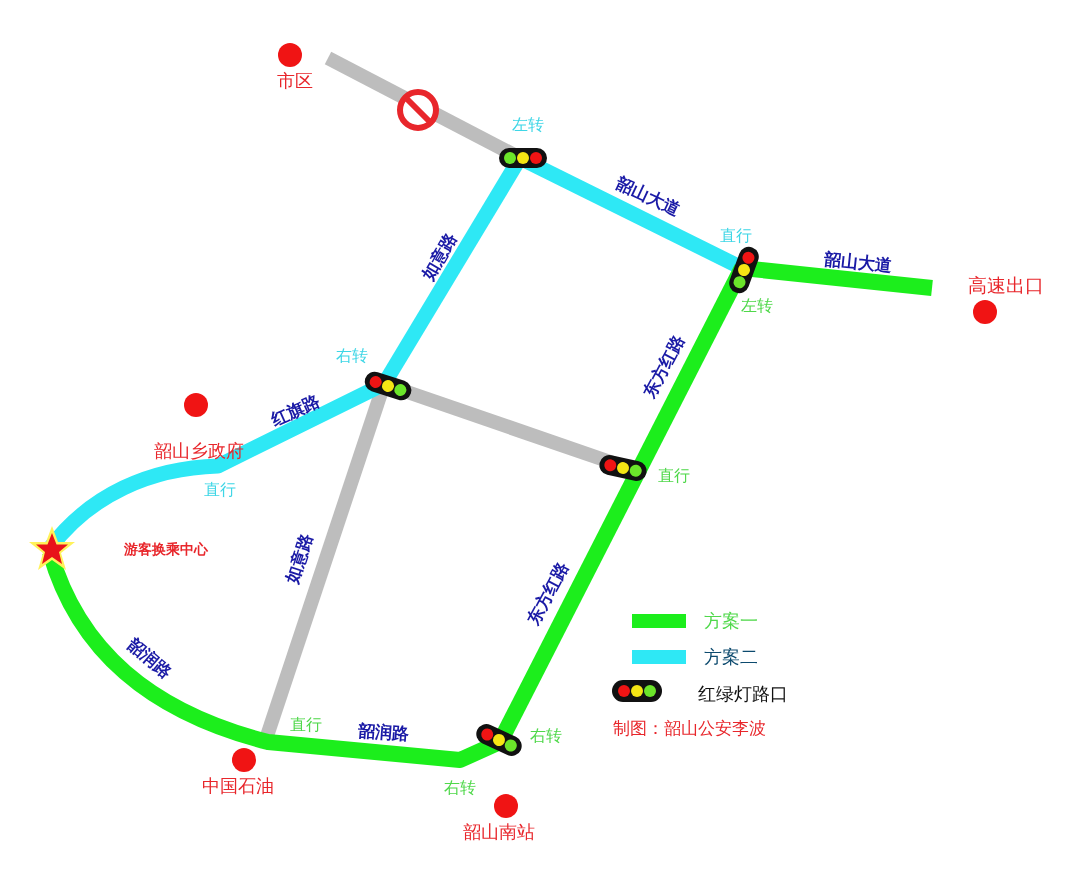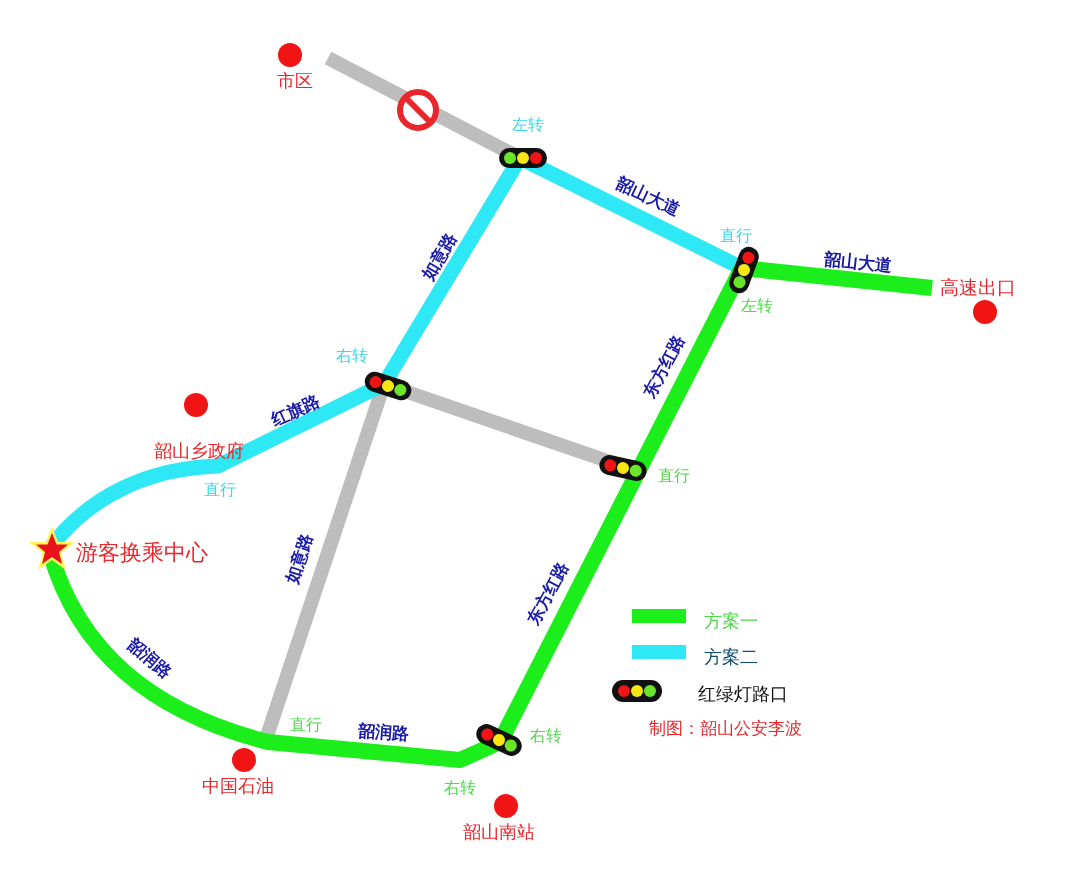--- a/index.html
+++ b/index.html
@@ -5,22 +5,22 @@
   html, body { margin: 0; padding: 0; background: #ffffff; }
   body { width: 1080px; height: 871px; position: relative; overflow: hidden;
          font-family: "DejaVu Sans", sans-serif; }
   #map { position: absolute; left: 0; top: 0; width: 1080px; height: 871px; }
   .lbl { position: absolute; white-space: nowrap; line-height: 1; }
   .place { color: #e8262b; font-size: 18px; }
   .road { color: #1a1aa6; font-size: 17px; font-weight: bold; }
   .turn-cyan { color: #3ed6e6; font-size: 16px; }
   .turn-green { color: #4fd84a; font-size: 16px; }
   .warn { color: #e8262b; font-size: 18px; font-weight: bold; text-align: center; line-height: 1.3; }
-  .hub { color: #e8262b; font-size: 22px; font-weight: normal; }
-  .legend-item { position: absolute; display: flex; align-items: flex-start; padding-left: 20px; }
+  .hub { color: #e8262b; font-size: 14px; font-weight: bold; margin-left: 48px; }
+  .legend-item { position: absolute; display: flex; align-items: center; padding-left: 20px; }
   .legend-swatch { width: 54px; height: 14px; margin-right: 18px; }
   .legend-text { font-size: 18px; }
   .credit { color: #e8262b; font-size: 17px; }
 </style>
 </head>
 <body>
 
 <svg id="map" viewBox="0 0 1080 871" xmlns="http://www.w3.org/2000/svg">
 
   <g stroke="#bdbdbd" stroke-width="14" fill="none" stroke-linecap="butt">
@@ -95,21 +95,21 @@
     <circle cx="-13" cy="0" r="6" fill="#f01414"></circle>
       <circle cx="0" cy="0" r="6" fill="#f5e614"></circle>
       <circle cx="13" cy="0" r="6" fill="#6be52a"></circle>
   </g>
 </svg>
 
 <div class="lbl warn" style="left:360px; top:40px;">
 </div>
 
 <div class="lbl place" style="left:277px; top:72px;">市区</div>
-<div class="lbl place" style="left:940px; top:278px; font-size:19px;">高速出口</div>
+<div class="lbl place" style="left:968px; top:278px; font-size:19px;font-family:Liberation Mono, monospace;">高速出口</div>
 <div class="lbl place" style="left:154px; top:442px;">韶山乡政府</div>
 <div class="lbl place" style="left:202px; top:777px;">中国石油</div>
 <div class="lbl place" style="left:463px; top:823px;">韶山南站</div>
 
 <div class="lbl hub" style="left:76px; top:542px;">游客换乘中心</div>
 
 <div class="lbl road" style="left:614px; top:188px; transform:rotate(25deg);">韶山大道</div>
 <div class="lbl road" style="left:824px; top:254px; transform:rotate(6deg);">韶山大道</div>
 <div class="lbl road" style="left:414px; top:248px; transform:rotate(-60deg);">如意路</div>
 <div class="lbl road" style="left:274px; top:550px; transform:rotate(-72deg);">如意路</div>
@@ -134,14 +134,14 @@
     <div class="legend-swatch" style="background:#1cee1c;"></div>
     <span class="legend-text" style="color:#4fd84a;">方案一</span>
   </div>
   <div class="legend-item" style="left:612px; top:645px;">
     <div class="legend-swatch" style="background:#2ee8f5;"></div>
     <span class="legend-text" style="color:#0c4a6e;">方案二</span>
   </div>
   <div class="legend-item" style="left:678px; top:682px;">
     <span class="legend-text" style="color:#111;">红绿灯路口</span>
   </div>
-  <div class="lbl credit" style="left:649px; top:720px;">制图：韶山公安李波</div>
+  <div class="lbl credit" style="left:613px; top:720px;">制图：韶山公安李波</div>
 </div>
 
 </body></html>

